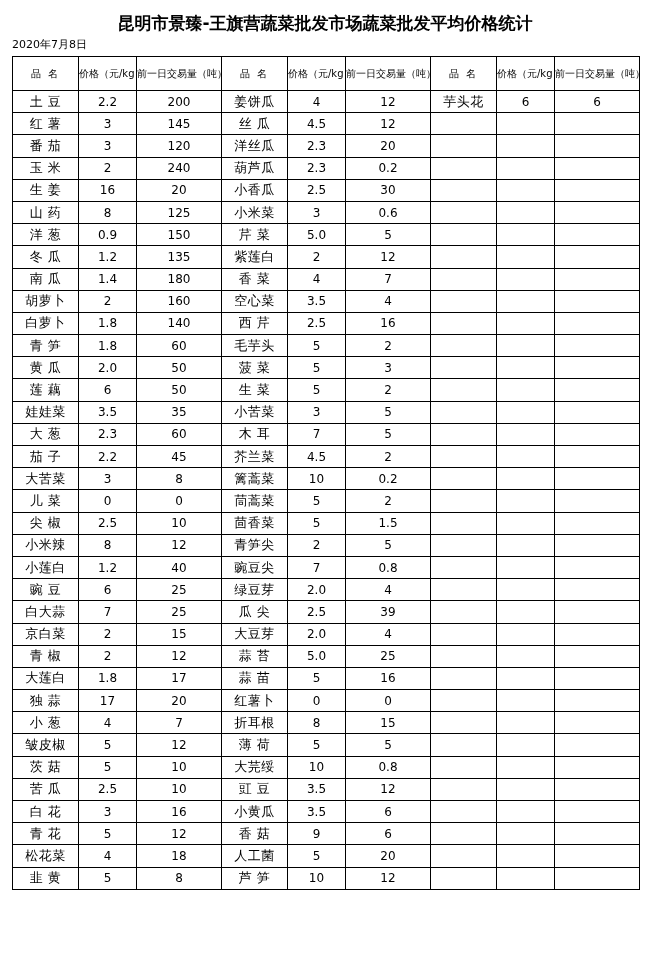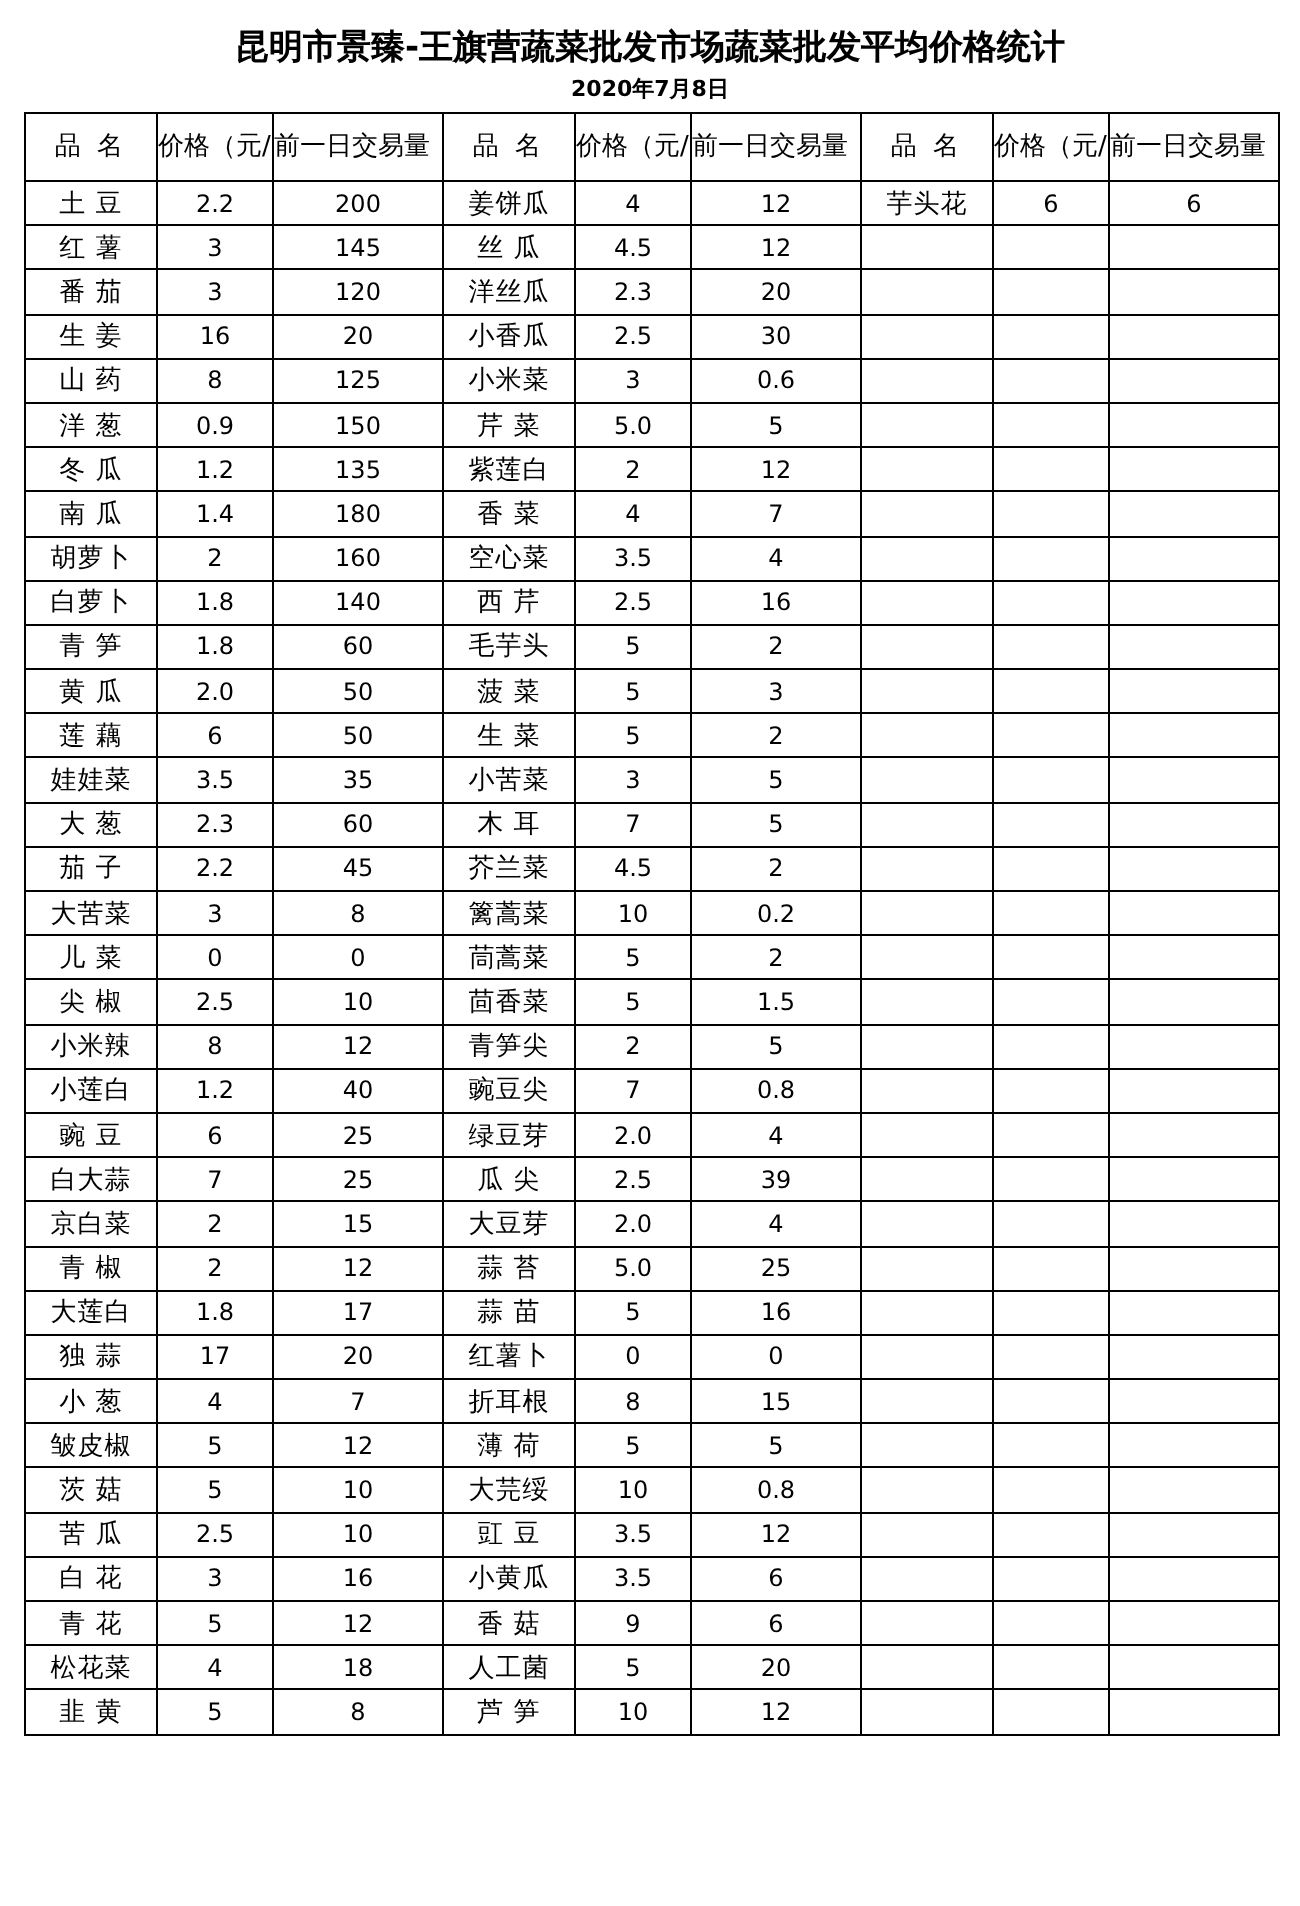--- a/index.html
+++ b/index.html
@@ -24,45 +24,43 @@
   }
   .doc-title {
     text-align: center;
     font-size: 17px;
     font-weight: bold;
     letter-spacing: 0px;
     margin: 4px 0 2px 0;
     white-space: nowrap;
   }
   .doc-date {
-    text-align: center;
     font-size: 11px;
     margin: 0 0 4px 0;
-    font-weight: bold;
   }
   table.price-table {
     width: 626px;
     border-collapse: collapse;
     table-layout: fixed;
     font-size: 12px;
   }
   table.price-table td, table.price-table th {
     border: 1px solid #000000;
     height: 22.2px;
     text-align: center;
     vertical-align: middle;
     padding: 0;
     font-weight: normal;
     overflow: hidden;
     white-space: nowrap;
   }
   table.price-table thead th {
     height: 34px;
     line-height: 15px;
-    font-size: 13px;
+    font-size: 10px;
   }
   .name-cell {
     font-size: 13px;
     letter-spacing: 0.5px;
   }
   .num-cell {
     font-size: 12px;
     font-family: "DejaVu Sans", "Liberation Sans", sans-serif;
   }
   .hdr-name { font-size: 12.5px; letter-spacing: 2px; }
@@ -131,20 +129,31 @@
           <td class="num-cell">3</td>
           <td class="num-cell">120</td>
           <td class="name-cell">洋丝瓜</td>
           <td class="num-cell">2.3</td>
           <td class="num-cell">20</td>
           <td class="name-cell blank-cell"></td>
           <td class="num-cell blank-cell"></td>
           <td class="num-cell blank-cell"></td>
         </tr>
         <tr>
+          <td class="name-cell">玉  米</td>
+          <td class="num-cell">2</td>
+          <td class="num-cell">240</td>
+          <td class="name-cell">葫芦瓜</td>
+          <td class="num-cell">2.3</td>
+          <td class="num-cell">0.2</td>
+          <td class="name-cell blank-cell"></td>
+          <td class="num-cell blank-cell"></td>
+          <td class="num-cell blank-cell"></td>
+        </tr>
+        <tr>
           <td class="name-cell">生  姜</td>
           <td class="num-cell">16</td>
           <td class="num-cell">20</td>
           <td class="name-cell">小香瓜</td>
           <td class="num-cell">2.5</td>
           <td class="num-cell">30</td>
           <td class="name-cell blank-cell"></td>
           <td class="num-cell blank-cell"></td>
           <td class="num-cell blank-cell"></td>
         </tr>

